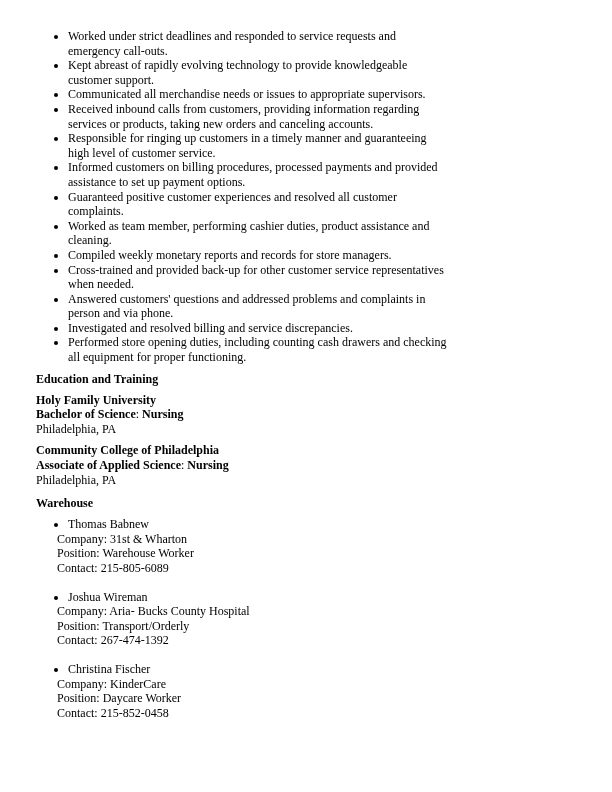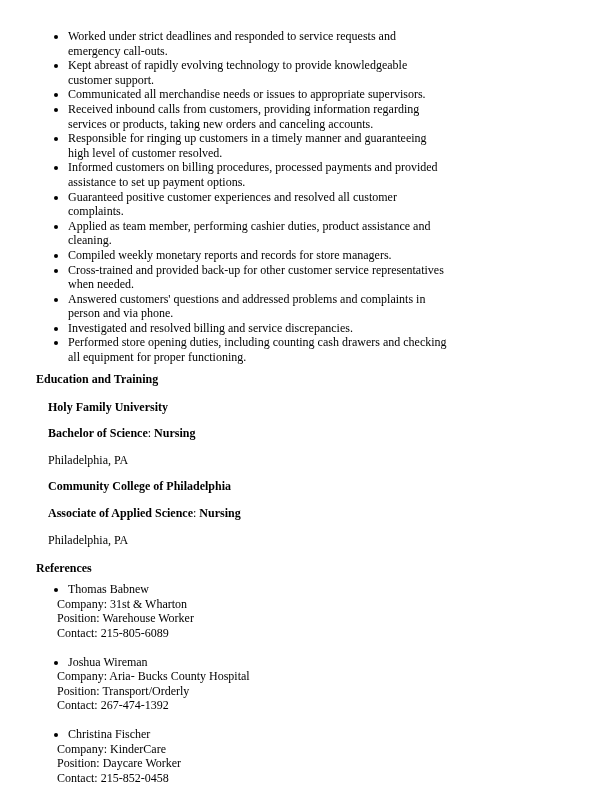--- a/index.html
+++ b/index.html
@@ -30,38 +30,38 @@
     padding: 0;
   }
   h2.section-heading {
     font-size: 12px;
     line-height: 18px;
     font-weight: bold;
     margin: 5px 0 5px 0;
   }
   .bold { font-weight: bold; }
   .edu-entry { margin: 0 0 7px 0; }
-  .edu-line { margin: 12px; }
+  .edu-line { margin: 0; }
   .ref-entry { margin: 0 0 14px 0; }
   .ref-detail { padding-left: 21px; }
 </style>
 </head>
 <body>
 
 <div class="page">
 
   <ul class="bullets">
     <li>Worked under strict deadlines and responded to service requests and emergency call-outs.</li>
     <li>Kept abreast of rapidly evolving technology to provide knowledgeable customer support.</li>
     <li>Communicated all merchandise needs or issues to appropriate supervisors.</li>
     <li>Received inbound calls from customers, providing information regarding services or products, taking new orders and canceling accounts.</li>
-    <li>Responsible for ringing up customers in a timely manner and guaranteeing high level of customer resolved.</li>
+    <li>Responsible for ringing up customers in a timely manner and guaranteeing high level of customer service.</li>
     <li>Informed customers on billing procedures, processed payments and provided assistance to set up payment options.</li>
     <li>Guaranteed positive customer experiences and resolved all customer complaints.</li>
-    <li>Applied as team member, performing cashier duties, product assistance and cleaning.</li>
+    <li>Worked as team member, performing cashier duties, product assistance and cleaning.</li>
     <li>Compiled weekly monetary reports and records for store managers.</li>
     <li>Cross-trained and provided back-up for other customer service representatives when needed.</li>
     <li>Answered customers' questions and addressed problems and complaints in person and via phone.</li>
     <li>Investigated and resolved billing and service discrepancies.</li>
     <li>Performed store opening duties, including counting cash drawers and checking all equipment for proper functioning.</li>
   </ul>
 
   <h2 class="section-heading">Education and Training</h2>
 
   <div class="edu-entry">
@@ -69,21 +69,21 @@
     <div class="edu-line"><span class="bold">Bachelor of Science</span><span>:</span> <span class="bold">Nursing</span></div>
     <div class="edu-line">Philadelphia, PA</div>
   </div>
 
   <div class="edu-entry">
     <div class="edu-line bold">Community College of Philadelphia</div>
     <div class="edu-line"><span class="bold">Associate of Applied Science</span><span>:</span> <span class="bold">Nursing</span></div>
     <div class="edu-line">Philadelphia, PA</div>
   </div>
 
-  <h2 class="section-heading">References</h2>
+  <h2 class="section-heading">Warehouse</h2>
 
   <div class="ref-entry">
     <ul class="bullets">
       <li>Thomas Babnew</li>
     </ul>
     <div class="ref-detail">Company: 31st &amp; Wharton</div>
     <div class="ref-detail">Position: Warehouse Worker</div>
     <div class="ref-detail">Contact: 215-805-6089</div>
   </div>
 

